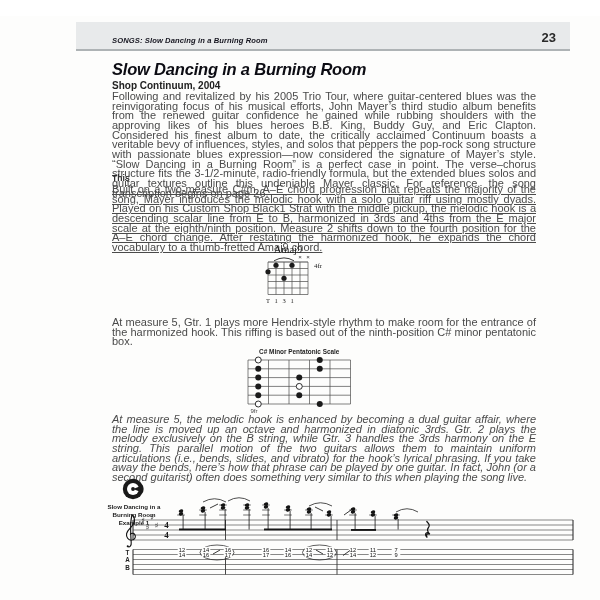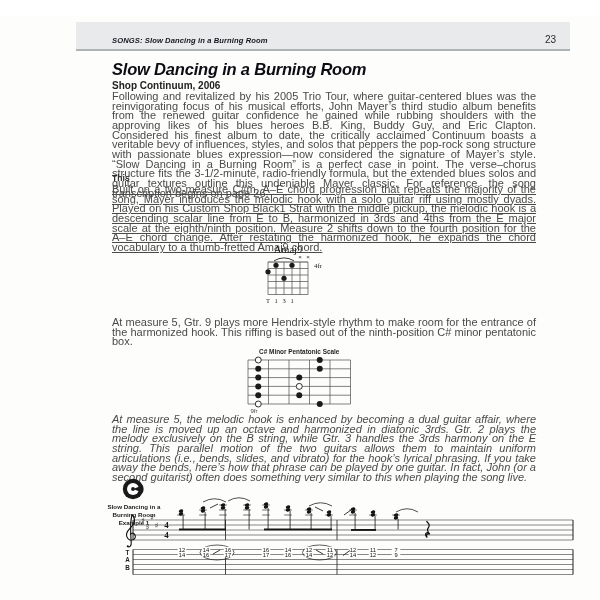--- a/index.html
+++ b/index.html
@@ -3,21 +3,21 @@
 <meta charset="utf-8">
 <style>
   html,body{margin:0;padding:0;}
   .page{position:relative;width:600px;height:600px;background:#fdfdfc;overflow:hidden;
         font-family:"Liberation Sans",sans-serif;color:#474747;margin-top:16px;}
   .header-bar{position:absolute;left:76px;top:6px;width:494px;height:29px;
         background:#e8eaeb;border-bottom:2px solid #aeb3b5;display:flex;
         align-items:flex-end;justify-content:space-between;box-sizing:border-box;
         padding:0 14px 4px 36px;}
   .hdr-left{font-size:7.6px;font-weight:bold;font-style:italic;color:#15151f;letter-spacing:.1px;}
-  .hdr-page{font-size:10px;font-weight:normal;color:#2a2a2a;}
+  .hdr-page{font-size:13px;font-weight:bold;color:#2a2a2a;}
   .song-title{position:absolute;left:112px;top:44px;margin:0;font-size:16.5px;
         font-weight:bold;font-style:italic;color:#0c0c13;letter-spacing:-.2px;}
   .subtitle{position:absolute;left:112px;top:64px;font-size:10px;font-weight:bold;color:#222;}
   .i{}
   p.body{position:absolute;left:112px;width:424px;margin:0;font-size:11px;
         line-height:9.65px;text-align:justify;color:#4a4a4a;}
   .p1{top:76px;} .p2{top:169px;text-decoration:underline;} .p3{top:302px;} .p4{top:399px;font-style:italic;}
   h2.sect{position:absolute;left:112px;top:157px;margin:0;font-size:8.6px;color:#303030;}
   .diagram{position:absolute;}
   .audio-label{position:absolute;left:92px;top:487px;width:84px;text-align:center;
@@ -28,21 +28,21 @@
 <body>
 
 <div class="page">
 
   <div class="header-bar">
     <div class="hdr-left"><span>SONGS:</span><span> Slow Dancing in a Burning Room</span></div>
     <div class="hdr-page">23</div>
   </div>
 
   <h1 class="song-title">Slow Dancing in a Burning Room</h1>
-  <div class="subtitle"><span>Shop </span><span class="i">Continuum</span><span>, 2006</span></div>
+  <div class="subtitle"><span>Shop </span><span class="i">Continuum</span><span>, 2004</span></div>
 
   <p class="body p1"><span>Following and revitalized by his 2005 Trio Tour, where guitar-centered blues was the reinvigorating focus of his musical efforts, John Mayer’s third studio album benefits from the renewed guitar confidence he gained while rubbing shoulders with the approving likes of his blues heroes B.B. King, Buddy Guy, and Eric Clapton. Considered his finest album to date, the critically acclaimed </span><span class="i">Continuum</span><span> boasts a veritable bevy of influences, styles, and solos that peppers the pop-rock song structure with passionate blues expression—now considered the signature of Mayer’s style. “Slow Dancing in a Burning Room” is a perfect case in point. The verse–chorus structure fits the 3-1/2-minute, radio-friendly formula, but the extended blues solos and guitar textures outline this undeniable Mayer classic. For reference, the song transcription begins on page 26.</span></p>
 
   <h2 class="sect">This</h2>
   <p class="body p2">Built on a two-measure C#m, A–E chord progression that repeats the majority of the song, Mayer introduces the melodic hook with a solo guitar riff using mostly dyads. Played on his Custom Shop Black1 Strat with the middle pickup, the melodic hook is a descending scalar line from E to B, harmonized in 3rds and 4ths from the E major scale at the eighth/ninth position. Measure 2 shifts down to the fourth position for the A–E chord change. After restating the harmonized hook, he expands the chord vocabulary to a thumb-fretted Amaj9 chord.</p>
 
   <svg class="diagram" style="left:225px;top:224px" width="150" height="72" viewBox="225 224 150 72">
     <g>
         <text x="288" y="237" font-size="10.5" text-anchor="middle" fill="#1d1d1d" font-family="&quot;Liberation Serif&quot;,serif" font-weight="normal">Amaj9</text>
         <line x1="268" y1="246" x2="268" y2="278.5" stroke="#4c4c4c" stroke-width="0.7"></line>
@@ -65,21 +65,21 @@
         <text x="308" y="243" font-size="6.2" text-anchor="middle" fill="#333" font-family="&quot;Liberation Sans&quot;,sans-serif" font-weight="normal">×</text>
         <path d="M274,244.8 Q284,239 294,244.8" stroke="#222" stroke-width="0.9" fill="none"></path>
         <text x="318" y="251.5" font-size="7" text-anchor="middle" fill="#1d1d1d" font-family="&quot;Liberation Serif&quot;,serif" font-weight="normal">4fr</text>
         <text x="268" y="286.5" font-size="6.5" text-anchor="middle" fill="#1d1d1d" font-family="&quot;Liberation Serif&quot;,serif" font-weight="normal">T</text>
         <text x="276" y="286.5" font-size="6.5" text-anchor="middle" fill="#1d1d1d" font-family="&quot;Liberation Serif&quot;,serif" font-weight="normal">1</text>
         <text x="284" y="286.5" font-size="6.5" text-anchor="middle" fill="#1d1d1d" font-family="&quot;Liberation Serif&quot;,serif" font-weight="normal">3</text>
         <text x="292" y="286.5" font-size="6.5" text-anchor="middle" fill="#1d1d1d" font-family="&quot;Liberation Serif&quot;,serif" font-weight="normal">1</text>
       </g>
   </svg>
 
-  <p class="body p3">At measure 5, Gtr. 9 plays more Hendrix-style rhythm to make room for the entrance of the harmonized hook. This riffing is based out of the ninth-position C# minor pentatonic box.</p>
+  <p class="body p3">At measure 5, Gtr. 1 plays more Hendrix-style rhythm to make room for the entrance of the harmonized hook. This riffing is based out of the ninth-position C# minor pentatonic box.</p>
 
   <svg class="diagram" style="left:220px;top:327px" width="160" height="78" viewBox="220 327 160 78">
     <g>
         <text x="299.25" y="338" font-size="6.4" text-anchor="middle" fill="#1d1d1d" font-family="&quot;Liberation Sans&quot;,sans-serif" font-weight="bold">C# Minor Pentatonic Scale</text>
         <line x1="248" y1="344" x2="350.5" y2="344" stroke="#4c4c4c" stroke-width="0.7"></line>
         <line x1="248" y1="352.8" x2="350.5" y2="352.8" stroke="#4c4c4c" stroke-width="0.7"></line>
         <line x1="248" y1="361.6" x2="350.5" y2="361.6" stroke="#4c4c4c" stroke-width="0.7"></line>
         <line x1="248" y1="370.4" x2="350.5" y2="370.4" stroke="#4c4c4c" stroke-width="0.7"></line>
         <line x1="248" y1="379.2" x2="350.5" y2="379.2" stroke="#4c4c4c" stroke-width="0.7"></line>
         <line x1="248" y1="388" x2="350.5" y2="388" stroke="#4c4c4c" stroke-width="0.7"></line>

